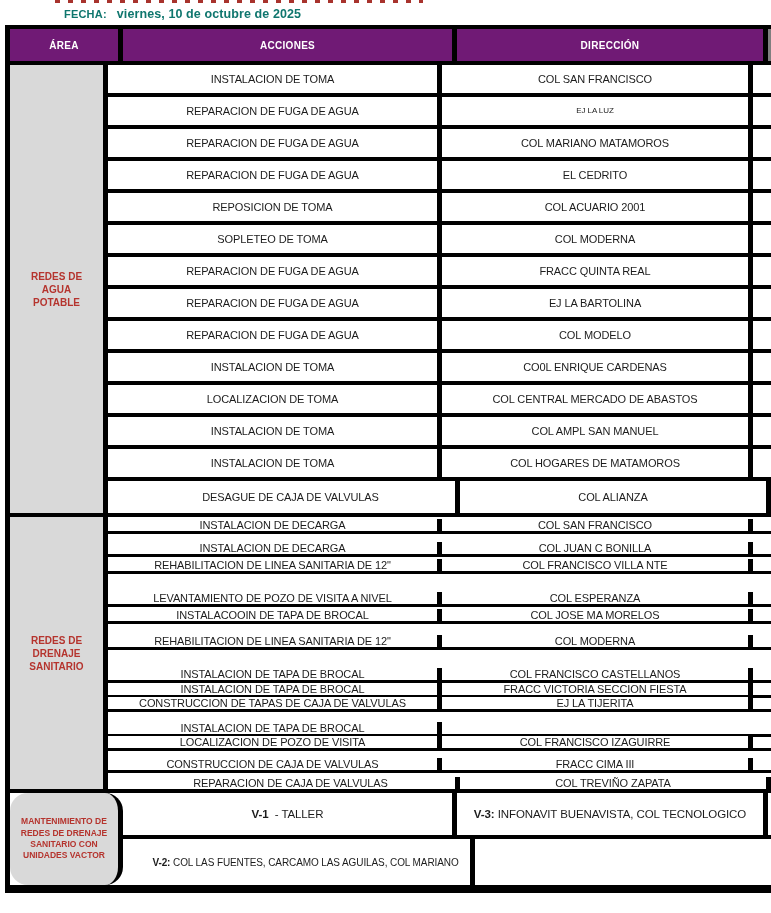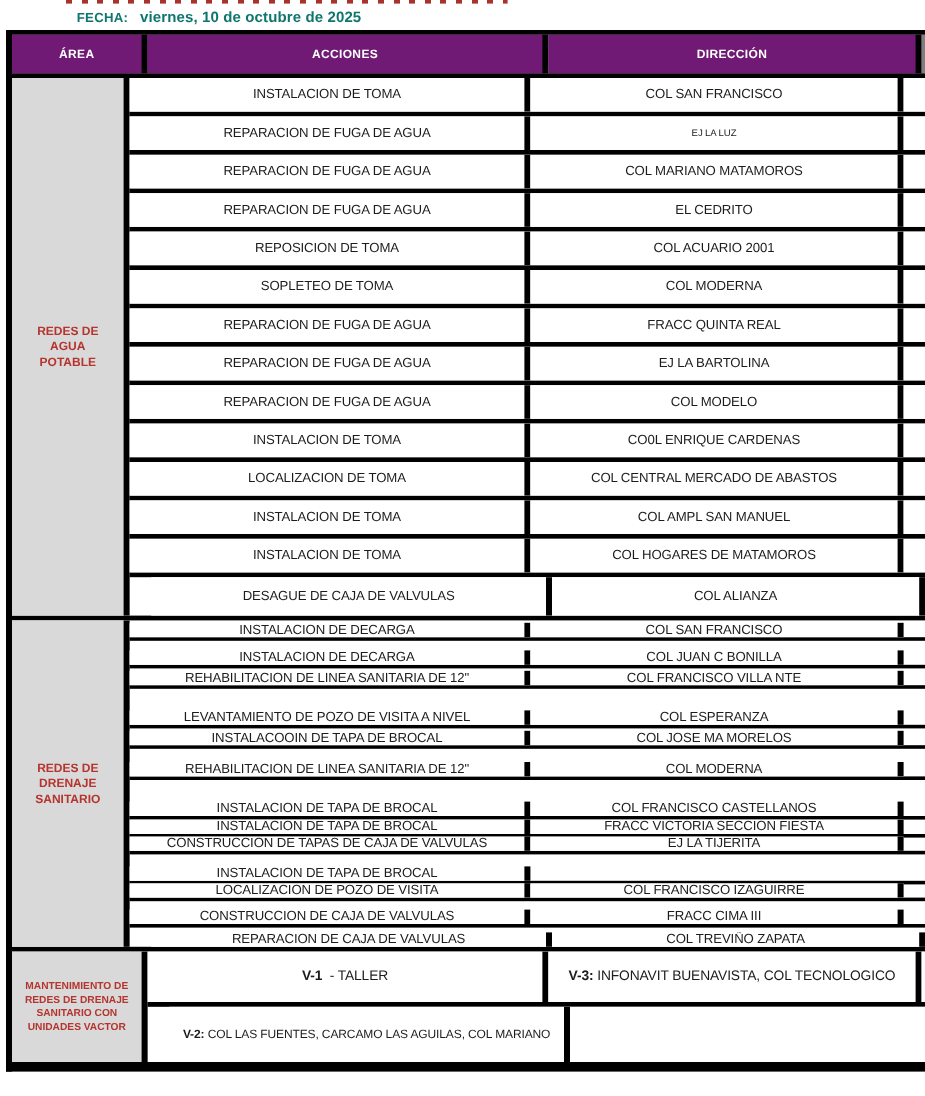--- a/index.html
+++ b/index.html
@@ -30,21 +30,21 @@
   .h-direccion{width:311px;border-right:5px solid #000;}
   .h-sliver{flex:1;background:#7f7f7f;}
 
   .section{display:flex;border-bottom:4px solid #000;}
   .section:last-child{border-bottom:none;}
   .area-cell{
     width:113px;box-sizing:border-box;border-right:5px solid #000;background:#d9d9d9;
     color:#b5342e;font-weight:bold;font-size:10px;line-height:1.3;text-align:center;
     display:flex;align-items:center;justify-content:center;padding:0 13px;
   }
-  .section:nth-child(4) .area-cell{font-size:8.5px;padding:0 6px;line-height:1.35;}
+  .section:nth-child(4) .area-cell{font-size:8.5px;padding:0 6px;line-height:1.35;border-radius:18px;}
   .rows{flex:1;display:flex;flex-direction:column;}
   .row{display:flex;box-sizing:border-box;}
   .sec-0 .row{border-bottom:4px solid #000;}
   .sec-1 .row{border-bottom:3px solid #000;align-items:flex-end;}
   .sec-2 .row{border-bottom:4px solid #000;}
   .rows .row:last-child{border-bottom:none;padding-left:18px;}
   .cell{
     box-sizing:border-box;display:flex;align-items:center;justify-content:center;
     text-align:center;font-size:11px;color:#1c1c1c;background:#fff;letter-spacing:-.1px;
     overflow:hidden;line-height:1.1;

